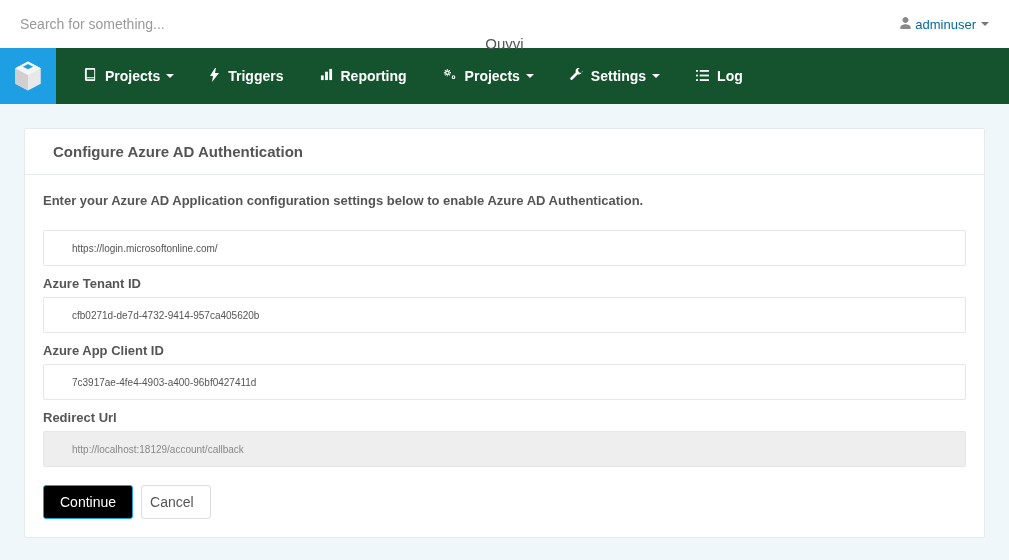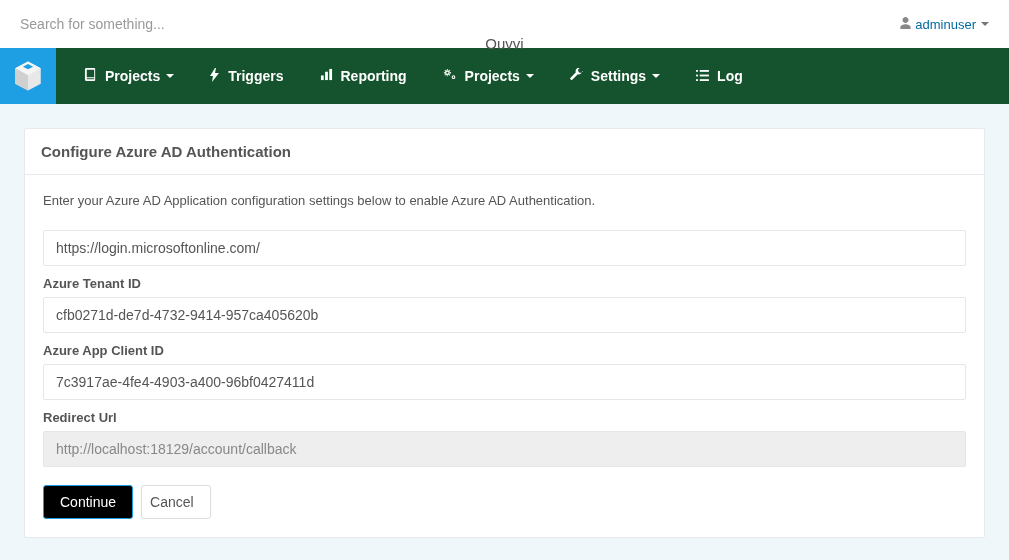--- a/index.html
+++ b/index.html
@@ -106,52 +106,53 @@
       background: #f0f7fb;
       padding: 24px;
       min-height: 456px;
     }
     .panel {
       background: #fff;
       border: 1px solid #e7eaec;
       border-radius: 2px;
     }
     .panel-header {
-      padding: 14px 16px;
+      padding: 14px 28px;
       border-bottom: 1px solid #e7eaec;
     }
     .panel-title {
       font-size: 15px;
       font-weight: 600;
       color: #555;
     }
     .panel-body {
       padding: 18px;
     }
     .intro-text {
       color: #555;
       margin-bottom: 22px;
       font-size: 13px;
+      font-weight: bold;
     }
     .form-group {
       margin-bottom: 10px;
     }
     .form-label {
       display: block;
       font-weight: 700;
       color: #555;
       margin-bottom: 6px;
       font-size: 13px;
     }
     .form-control {
       width: 100%;
-      padding: 8px 12px;
+      padding: 8px 28px;
       border: 1px solid #e5e6e7;
       border-radius: 2px;
-      font-size: 14px;
+      font-size: 10px;
       color: #555;
       background: #fff;
       height: 36px;
       outline: none;
     }
     .form-control[readonly] {
       background: #eeeeee;
       color: #888;
     }
     .button-row {

